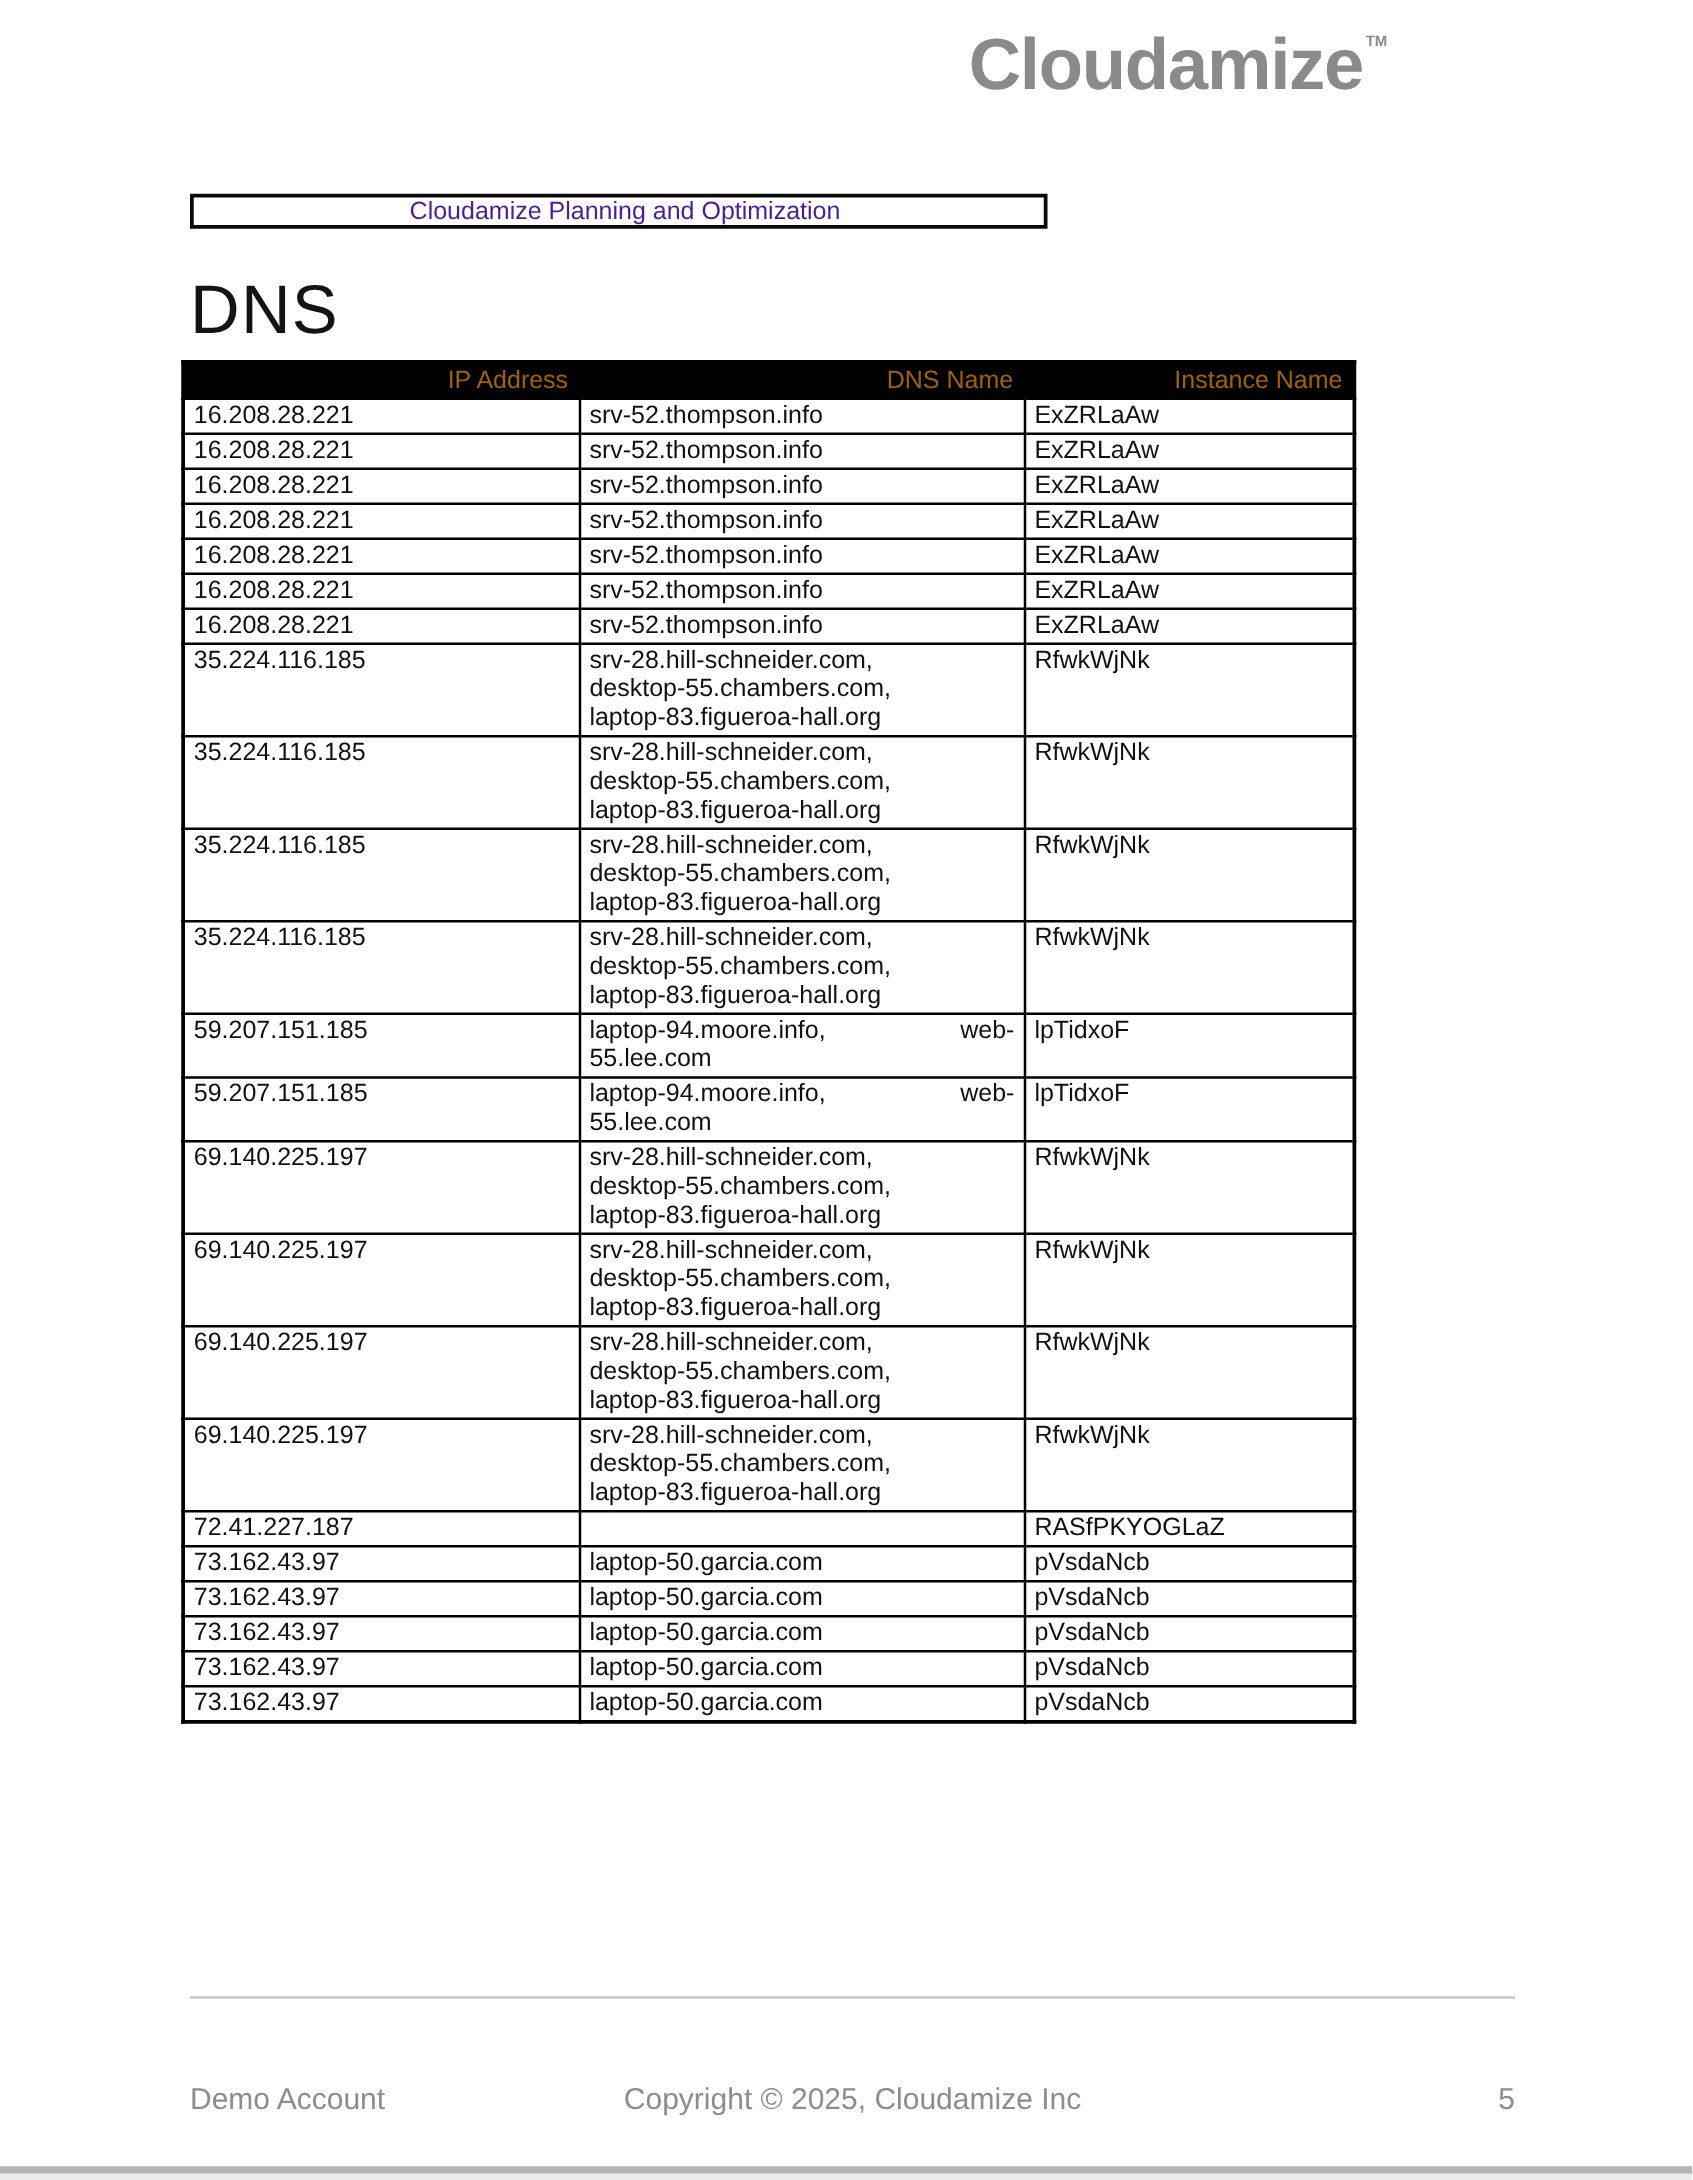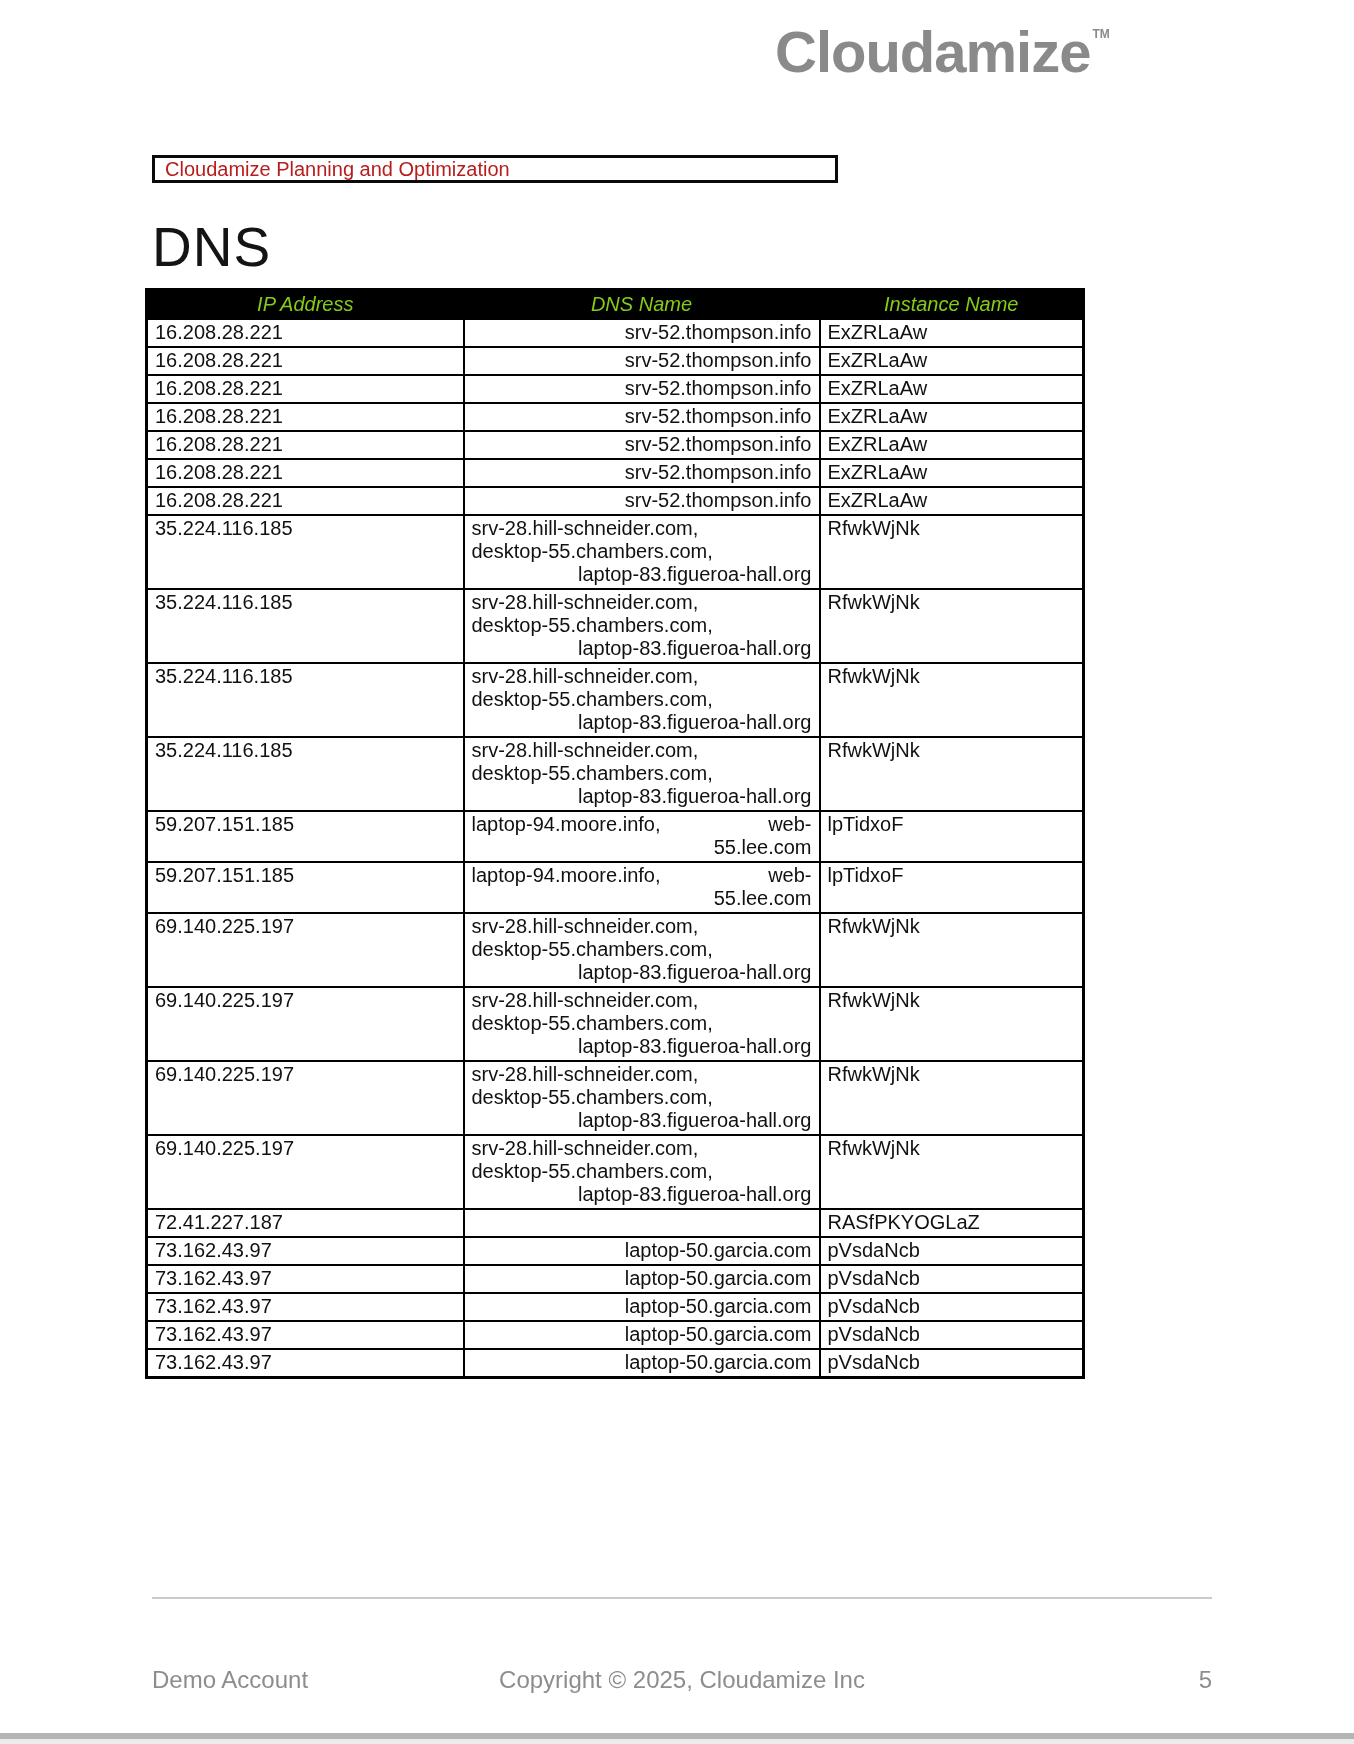--- a/index.html
+++ b/index.html
@@ -8,34 +8,34 @@
     font-family:"Liberation Sans","DejaVu Sans",sans-serif;color:#161616;
     overflow:hidden;
   }
   
   .logo{position:absolute;top:18px;left:775px;color:#8a8a8a;
         font-size:58px;font-weight:600;letter-spacing:-1px;white-space:nowrap;}
   .logo .tm{font-size:12px;font-weight:700;vertical-align:super;position:relative;top:-14px;left:2px;letter-spacing:0;}
   
   .doc-box{position:absolute;left:152px;top:155px;width:686px;height:28px;
            border:3px solid #0a0a0a;box-sizing:border-box;overflow:hidden;}
-  .doc-box span{display:block;font-size:20px;line-height:23px;padding-left:10px;color:#b91c1c;}
+  .doc-box span{display:block;font-size:20px;line-height:23px;padding-left:10px;color:#4c1d95;text-align:center;}
   
   .page-title{position:absolute;left:152px;top:222px;font-size:55px;line-height:50px;
               font-weight:400;letter-spacing:1px;color:#141414;}
   
   table.dns{position:absolute;left:145px;top:288px;width:937px;
             border-collapse:collapse;border:3px solid #000;table-layout:fixed;}
   table.dns th{
-    background:#000;color:#84cc16;font-size:20px;font-weight:500;text-align:center;
-    padding:2px 8px;border:2px solid #000;line-height:23px;font-style:italic;}
+    background:#000;color:#a16207;font-size:20px;font-weight:500;text-align:right;
+    padding:2px 8px;border:2px solid #000;line-height:23px;}
   table.dns td{
     border:2px solid #000;font-size:20px;line-height:23px;vertical-align:top;
     padding:1px 7px 2px 7px;color:#111;overflow:hidden;}
-  td.dns-cell .dns-line{text-align:right;}
+  td.dns-cell .dns-line{text-align:left;}
   td.dns-cell .dns-line:not(:last-child){text-align:justify;text-align-last:justify;}
   
   .footer-rule{position:absolute;left:152px;top:1597px;width:1060px;height:2px;background:#cacaca;}
   .footer{position:absolute;left:152px;top:1666px;width:1060px;
           display:grid;grid-template-columns:1fr auto 1fr;align-items:center;
           color:#8d8d8d;font-size:24px;}
   .footer .f-left{justify-self:start;}
   .footer .f-center{justify-self:center;}
   .footer .f-right{justify-self:end;}
   

